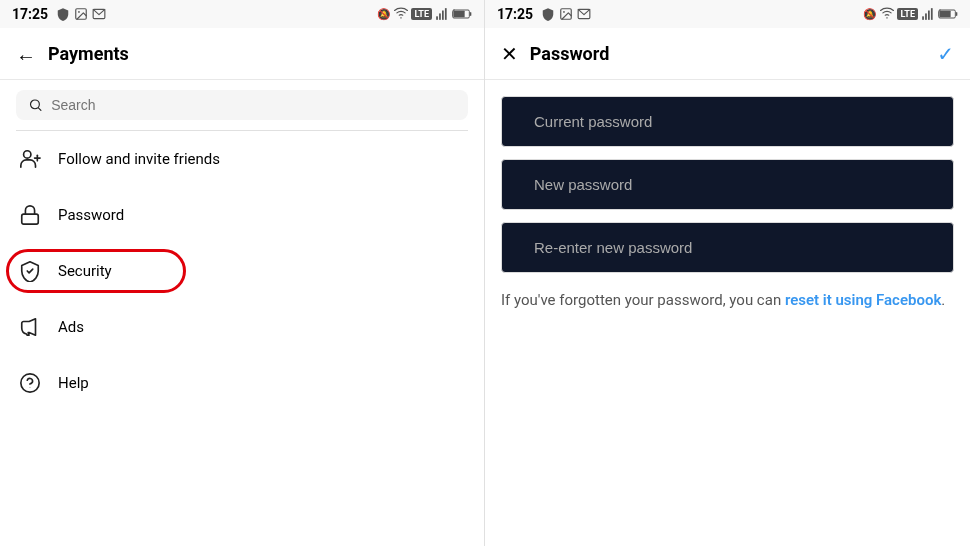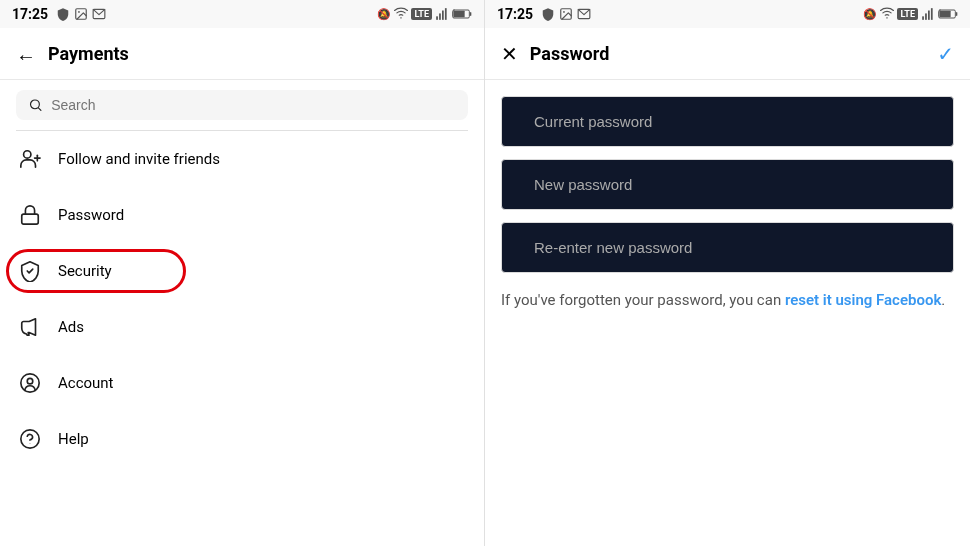--- a/index.html
+++ b/index.html
@@ -285,30 +285,20 @@
     <div class="menu-item">
       <div class="menu-item-icon">
         <svg class="icon-svg" viewBox="0 0 24 24">
           <path d="M3 11v2a7 7 0 0 0 5.1 6.7L9 21h2l-1-3h1l7 3V3L11 6H5a2 2 0 0 0-2 2v3z"></path>
         </svg>
       </div>
       <span class="menu-item-label">Ads</span>
     </div>
 
 
-    <div class="menu-item">
-      <div class="menu-item-icon">
-        <svg class="icon-svg" viewBox="0 0 24 24">
-          <circle cx="12" cy="12" r="10"></circle>
-          <circle cx="12" cy="10" r="3"></circle>
-          <path d="M6.2 20C6.8 17.1 9.2 15 12 15s5.2 2.1 5.8 5"></path>
-        </svg>
-      </div>
-      <span class="menu-item-label">Account</span>
-    </div>
 
     <div class="menu-item">
       <div class="menu-item-icon">
         <svg class="icon-svg" viewBox="0 0 24 24">
           <circle cx="12" cy="12" r="10"></circle>
           <path d="M9 9a3 3 0 0 1 5.83 1c0 2-3 3-3 3"></path>
           <circle cx="12" cy="17" r="0.5" fill="#222" stroke="none"></circle>
         </svg>
       </div>
       <span class="menu-item-label">Help</span>

